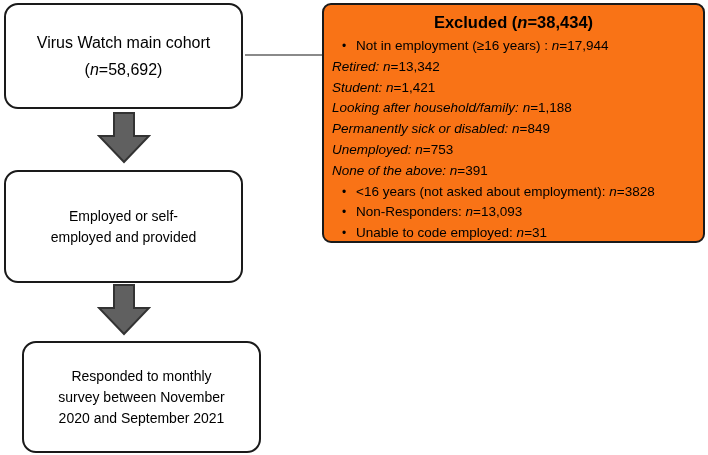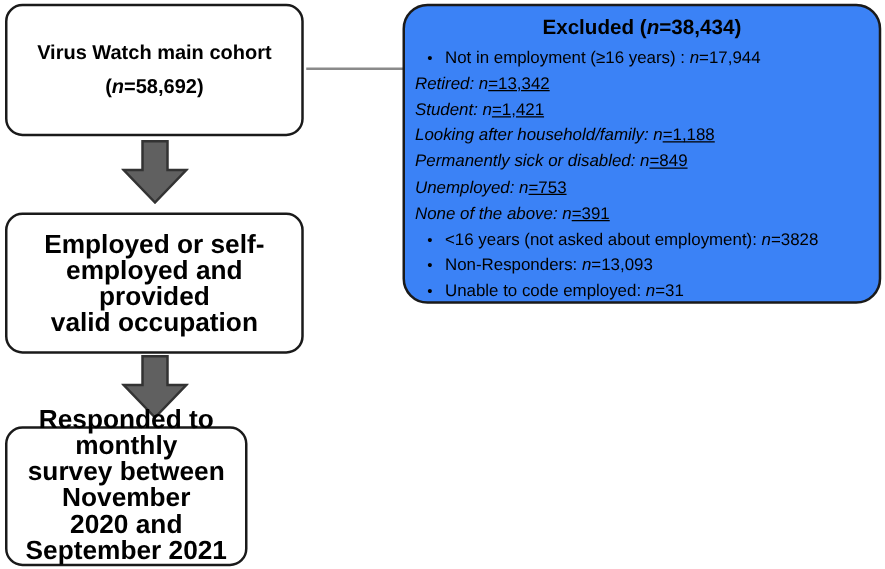--- a/index.html
+++ b/index.html
@@ -3,63 +3,62 @@
 <meta charset="utf-8">
 <style>
   html,body{margin:0;padding:0;background:#ffffff;}
   .canvas{
     position:relative;width:708px;height:455px;background:#ffffff;
     font-family:"Liberation Sans", sans-serif;color:#000;overflow:hidden;
   }
   .fbox{
     position:absolute;background:#ffffff;border:2px solid #1a1a1a;border-radius:14px;
     box-sizing:border-box;display:flex;flex-direction:column;align-items:center;justify-content:center;
-    text-align:center;font-weight:bold;
+    text-align:center;font-weight:normal;
   }
-  .fbox .ln{font-size:21px;line-height:21px;}
+  .fbox .ln{font-size:14px;line-height:21px;}
   #box1{left:4px;top:3px;width:239px;height:106px;}
   #box1 .ln{line-height:27px;font-size:16px;}
   #box2{left:4px;top:170px;width:239px;height:113px;}
-  #box3{left:4px;top:341px;width:194px;height:112px;justify-content:flex-end;}
+  #box3{left:22px;top:341px;width:239px;height:112px;}
   #box3 .nline{margin-top:12px;}
   .nvar{font-style:italic;}
   .connector{position:absolute;left:245px;top:54px;width:78px;height:2px;background:#8a8a8a;}
   .arrow{position:absolute;width:54px;height:52px;}
   #arrow1{left:97px;top:112px;}
   #arrow2{left:97px;top:284px;}
   #excluded{
-    position:absolute;left:322px;top:3px;width:383px;height:240px;background:#3b82f6;
-    border:2px solid #1a1a1a;border-radius:20px;box-sizing:border-box;padding:5px 8px 4px 8px;
+    position:absolute;left:322px;top:3px;width:383px;height:240px;background:#f97316;
+    border:2px solid #1a1a1a;border-radius:9px;box-sizing:border-box;padding:5px 8px 4px 8px;
   }
   #excluded .x-title{font-weight:bold;font-size:16.5px;text-align:center;line-height:24px;margin-bottom:2px;}
   .x-row{font-size:13.5px;line-height:20.8px;white-space:nowrap;}
   .x-row .bullet{display:inline-block;width:24px;text-align:center;font-size:12px;}
   .x-row.italic-row{font-style:italic;}
-  .x-row.italic-row .num{font-style:normal;text-decoration:underline;}
+  .x-row.italic-row .num{font-style:normal;}
 </style>
 </head>
 <body>
 
 <div class="canvas">
 
   <div class="fbox" id="box1">
     <div class="ln">Virus Watch main cohort</div>
     <div class="ln"><span>(</span><span class="nvar">n</span><span>=58,692)</span></div>
   </div>
 
   <div class="connector"></div>
 
   <svg class="arrow" id="arrow1" viewBox="0 0 54 52">
     <polygon points="17,1 37,1 37,24 52,24 27,50 2,24 17,24" fill="#606060" stroke="#333333" stroke-width="2"></polygon>
   </svg>
 
   <div class="fbox" id="box2">
     <div class="ln">Employed or self-</div>
     <div class="ln">employed and provided</div>
-    <div class="ln">valid occupation</div>
   </div>
 
   <svg class="arrow" id="arrow2" viewBox="0 0 54 52">
     <polygon points="17,1 37,1 37,24 52,24 27,50 2,24 17,24" fill="#606060" stroke="#333333" stroke-width="2"></polygon>
   </svg>
 
   <div class="fbox" id="box3">
     <div class="ln">Responded to monthly</div>
     <div class="ln">survey between November</div>
     <div class="ln">2020 and September 2021</div>

